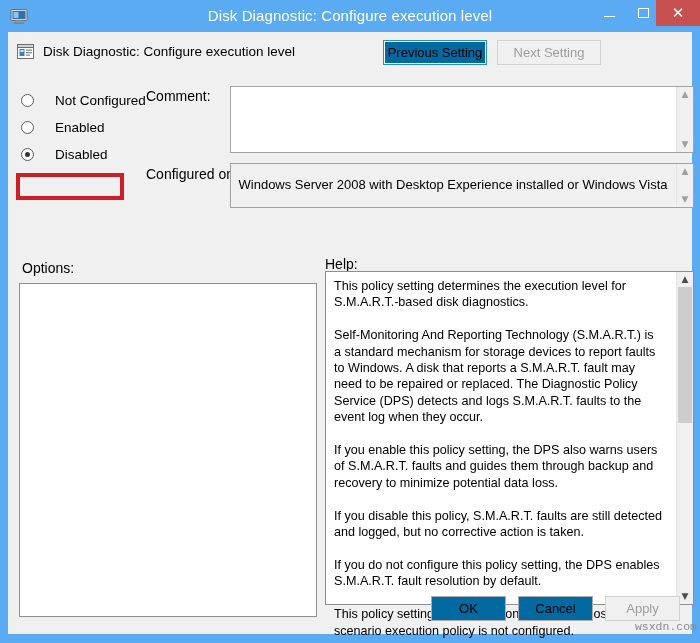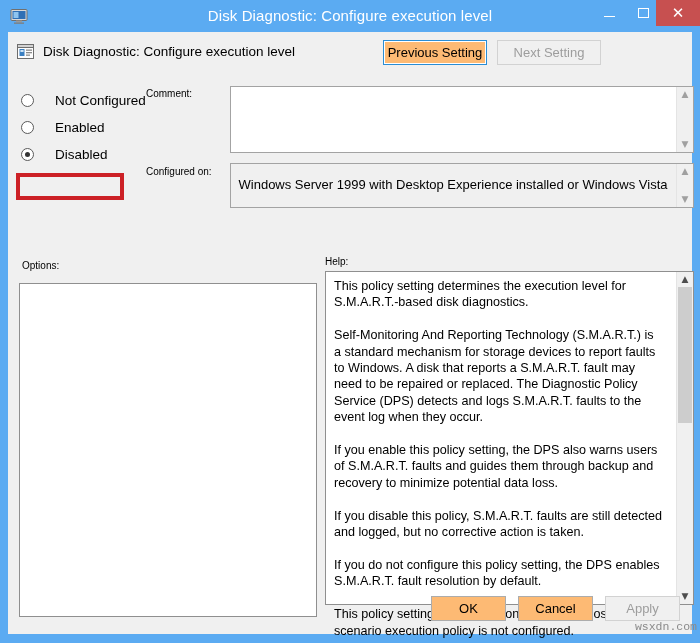--- a/index.html
+++ b/index.html
@@ -110,21 +110,21 @@
   .nav-buttons {
     position: absolute;
     right: 91px; top: 8px;
     display: flex;
     gap: 10px;
   }
   .btn {
     font-family: "Liberation Sans", sans-serif;
     font-size: 13px;
     color: #000000;
-    background: #fdba74;
+    background: #0369a1;
     border: 1px solid #acacac;
     padding: 0;
     height: 25px;
     box-sizing: border-box;
     cursor: default;
   }
   .btn-focus {
     border: 1px solid #2a8dd4;
     box-shadow: inset 0 0 0 1px #ffffff;
   }
@@ -179,21 +179,21 @@
     width: 108px;
     height: 27px;
     border: 4px solid #cc2026;
     box-sizing: border-box;
     pointer-events: none;
   }
 
   
   .field-label {
     position: absolute;
-    font-size: 10px;
+    font-size: 14px;
     color: #000000;
   }
   .label-comment { left: 138px; top: 56px; }
   .label-supported { left: 138px; top: 134px; }
   .label-options { left: 14px; top: 228px; }
   .label-help { left: 317px; top: 224px; }
 
   .textbox {
     position: absolute;
     border: 1px solid #a3a3a3;
@@ -372,21 +372,21 @@
     <div class="field-label label-comment">Comment:</div>
     <div class="textbox box-comment">
       <div class="vscroll">
         <div class="arrow">▲</div>
         <div class="arrow">▼</div>
       </div>
     </div>
 
     <div class="field-label label-supported">Configured on:</div>
     <div class="textbox box-supported">
-      <div class="supported-text">Windows Server 1999 with Desktop Experience installed or Windows Vista</div>
+      <div class="supported-text">Windows Server 2008 with Desktop Experience installed or Windows Vista</div>
       <div class="vscroll">
         <div class="arrow">▲</div>
         <div class="arrow">▼</div>
       </div>
     </div>
 
     <div class="field-label label-options">Options:</div>
     <div class="field-label label-help">Help:</div>
 
     <div class="panel panel-options"></div>

